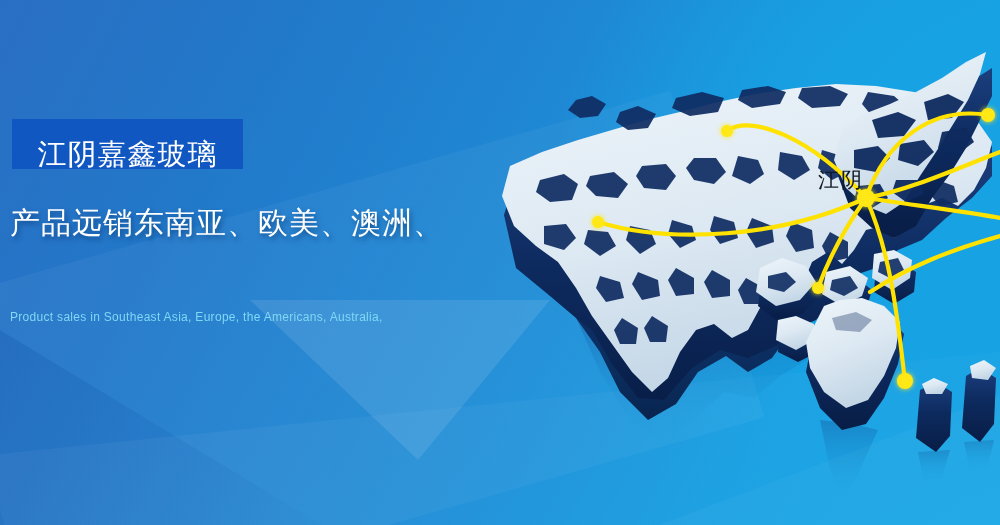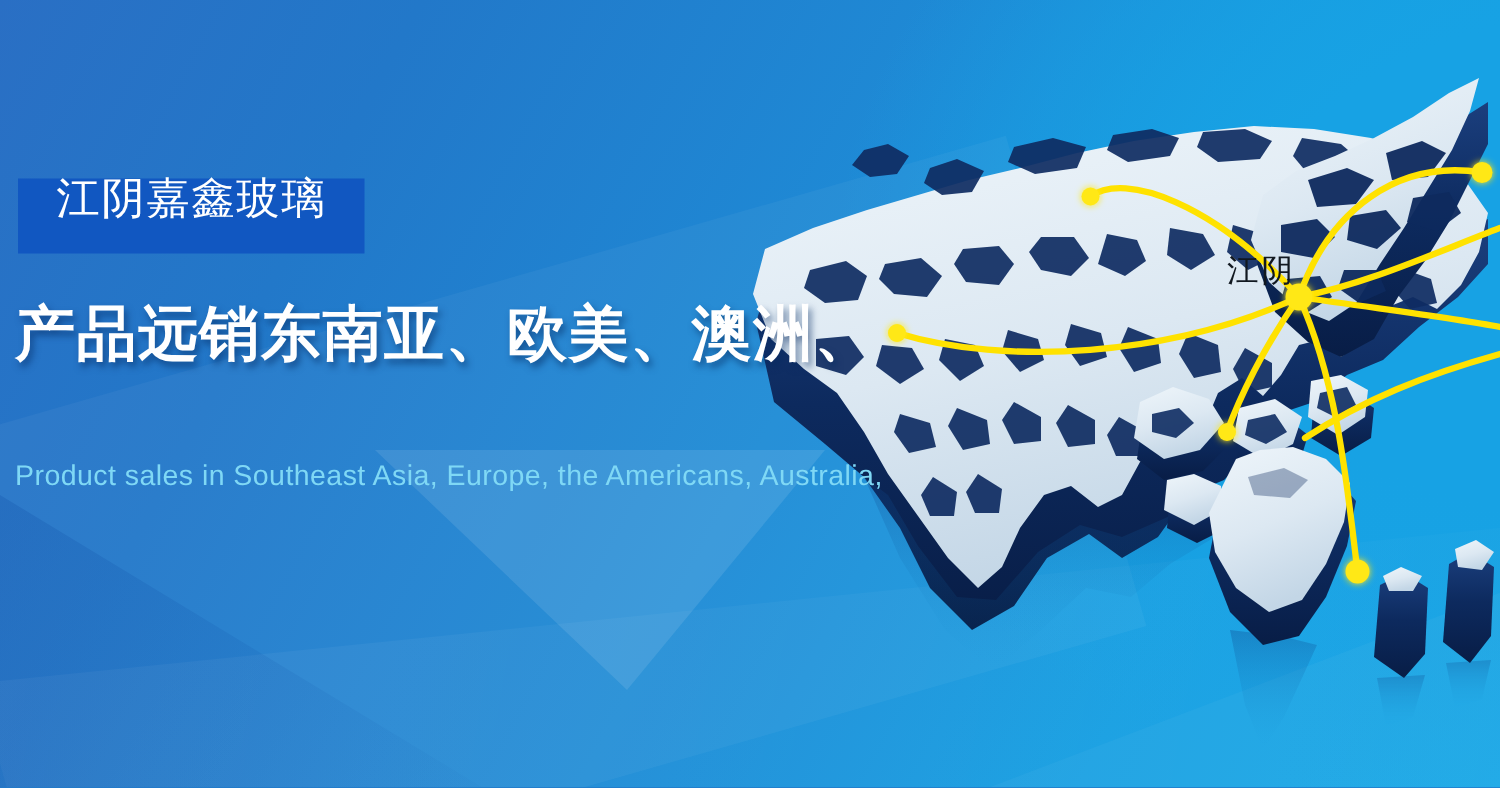--- a/index.html
+++ b/index.html
@@ -47,51 +47,51 @@
     clip-path:polygon(0% 100%, 100% 0%, 100% 100%);
   }
 
   
   #text-block { position:absolute; left:0; top:0; width:600px; height:525px; }
 
   #brand-badge {
     position:absolute; left:12px; top:119px;
     width:231px; height:50px;
     background:#1157c1;
-    display:flex; align-items:flex-start; justify-content:center;
+    display:flex; align-items:flex-end; justify-content:center;
   }
   #brand-badge-label {
     color:#ffffff;
     font-size:29px;
     letter-spacing:1px;
     line-height:1;
     white-space:nowrap;
   }
 
   #headline {
     position:absolute; left:10px; top:200px;
     width:560px;
   }
   .headline-line {
     color:#ffffff;
-    font-size:40px;
-    font-weight:bold;
+    font-size:30px;
+    font-weight:normal;
     line-height:46px;
     letter-spacing:1px;
     white-space:nowrap;
     text-shadow:2px 3px 5px rgba(4,40,95,0.55);
   }
 
   #subtitle {
     position:absolute; left:10px; top:305px;
     width:570px;
   }
   .subtitle-line {
     color:#7fd8f5;
-    font-size:19px;
+    font-size:12px;
     line-height:25px;
     letter-spacing:0.3px;
     white-space:nowrap;
   }
 
   
   #map-layer {
     position:absolute; right:0; top:0;
     width:520px; height:525px;
   }

